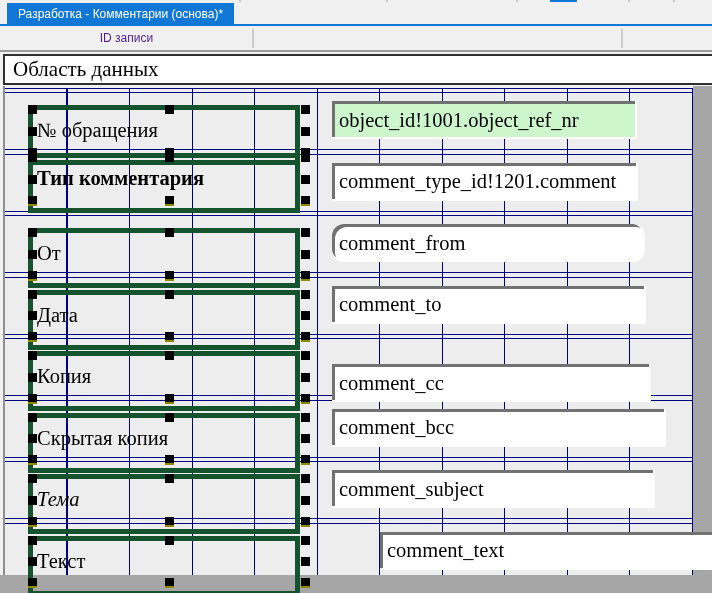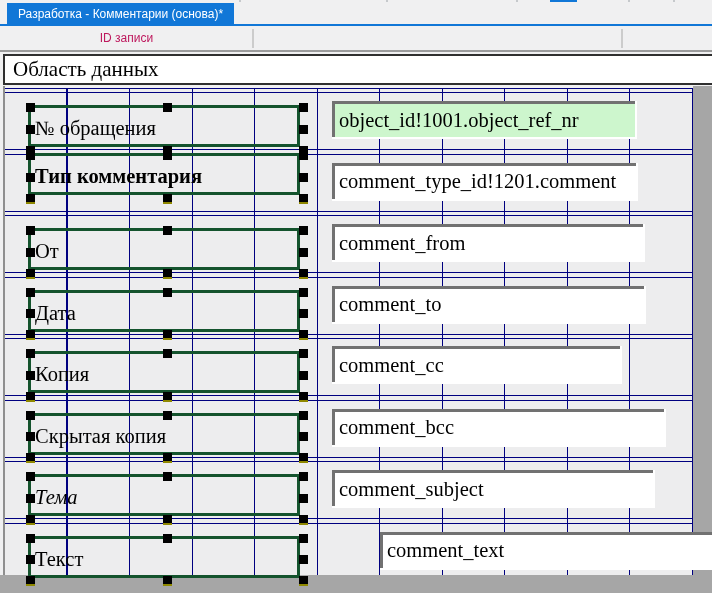--- a/index.html
+++ b/index.html
@@ -20,21 +20,21 @@
     background:var(--accent,#1177d7);
   }
   .top-mark-blue { position:absolute; top:0; left:550px; width:27px; height:2px; background:var(--accent,#1177d7); }
   .top-tick { position:absolute; top:0; width:2px; height:2px; background:#c6c9cc; }
   
   .col-headers { position:absolute; left:0; top:26px; width:712px; height:24px; }
   .col-cell { position:absolute; top:0; height:24px; display:flex; align-items:center; justify-content:center; }
   .col-cell-1 { left:0; width:253px; }
   .col-cell-2 { left:253px; width:369px; }
   .col-cell-3 { left:622px; width:90px; }
-  .col-label { font-size:12px; color:#be185d; white-space:nowrap; }
+  .col-label { font-size:12px; color:#4c1d95; white-space:nowrap; }
   .col-sep { position:absolute; top:3px; width:1.5px; height:19px; background:#cccccc; }
   .col-sep-1 { left:252px; } .col-sep-2 { left:621px; }
   .header-bottom-border { position:absolute; left:0; top:50px; width:712px; height:2px; background:#9b9b9b; }
   
   .data-area-box {
     position:absolute; left:3px; top:54px; width:709px; height:31px;
     box-sizing:border-box; background:#ffffff;
     border:2px solid #2f2f2f; border-right:none;
     display:flex; align-items:center;
   }
@@ -49,22 +49,22 @@
     background-image:
       repeating-linear-gradient(to bottom, var(--grid,#000080) 0 1px, transparent 1px 4.5px, var(--grid,#000080) 4.5px 5.5px, transparent 5.5px 61.5px),
       repeating-linear-gradient(to right, var(--grid,#000080) 0 1px, transparent 1px 62.5px);
     background-position: 0 0, 62px 0;
   }
   .canvas-left-border { position:absolute; left:2.5px; top:86px; width:2px; height:489px; background:#8f8f8f; }
   .right-strip  { position:absolute; left:693px; top:86px; width:19px; height:507px; background:var(--frame,#a6a6a6); }
   .bottom-strip { position:absolute; left:0; top:575px; width:712px; height:18px; background:var(--frame,#a6a6a6); }
   
   .label-box {
-    position:absolute; left:28px; width:272px; height:42px;
-    border:3px solid #14532d; box-sizing:border-box;
+    position:absolute; left:28px; width:272px; height:60px;
+    border:5px solid #14532d; box-sizing:border-box;
   }
   .label-text {
     display:block; line-height:40px; padding-left:4px;
     font-family:"Liberation Serif","DejaVu Serif",serif;
     font-size:20.5px; color:#000; white-space:nowrap;
   }
   .handle {
     position:absolute; width:9px; height:9px;
     background:var(--handle,#000000);
   }
@@ -150,21 +150,21 @@
         <span class="label-text">От</span>
         <span class="handle" style="left: -5px; top: -5px;"></span>
         <span class="handle" style="left: 131.5px; top: -5px;"></span>
         <span class="handle" style="left: 267.5px; top: -5px;"></span>
         <span class="handle" style="left: -5px; top: 16.5px;"></span>
         <span class="handle" style="left: 267.5px; top: 16.5px;"></span>
         <span class="handle handle-bottom" style="left: -5px; top: 37.5px;"></span>
         <span class="handle handle-bottom" style="left: 131.5px; top: 37.5px;"></span>
         <span class="handle handle-bottom" style="left: 267.5px; top: 37.5px;"></span>
       </div>
-      <div class="field-input" style="top: 224px; width: 313px;">
+      <div class="field-input" style="top: 224px; width: 313px; border-radius: 12px;">
         <span>comment_from</span>
       </div>
       <div class="label-box" style="top: 289.5px;">
         <span class="label-text">Дата</span>
         <span class="handle" style="left: -5px; top: -5px;"></span>
         <span class="handle" style="left: 131.5px; top: -5px;"></span>
         <span class="handle" style="left: 267.5px; top: -5px;"></span>
         <span class="handle" style="left: -5px; top: 16.5px;"></span>
         <span class="handle" style="left: 267.5px; top: 16.5px;"></span>
         <span class="handle handle-bottom" style="left: -5px; top: 37.5px;"></span>
@@ -178,21 +178,21 @@
         <span class="label-text">Копия</span>
         <span class="handle" style="left: -5px; top: -5px;"></span>
         <span class="handle" style="left: 131.5px; top: -5px;"></span>
         <span class="handle" style="left: 267.5px; top: -5px;"></span>
         <span class="handle" style="left: -5px; top: 16.5px;"></span>
         <span class="handle" style="left: 267.5px; top: 16.5px;"></span>
         <span class="handle handle-bottom" style="left: -5px; top: 37.5px;"></span>
         <span class="handle handle-bottom" style="left: 131.5px; top: 37.5px;"></span>
         <span class="handle handle-bottom" style="left: 267.5px; top: 37.5px;"></span>
       </div>
-      <div class="field-input" style="top: 346px; width: 290px;">
+      <div class="field-input" style="top: 364px; width: 319px;">
         <span>comment_cc</span>
       </div>
       <div class="label-box" style="top: 412.5px;">
         <span class="label-text">Скрытая копия</span>
         <span class="handle" style="left: -5px; top: -5px;"></span>
         <span class="handle" style="left: 131.5px; top: -5px;"></span>
         <span class="handle" style="left: 267.5px; top: -5px;"></span>
         <span class="handle" style="left: -5px; top: 16.5px;"></span>
         <span class="handle" style="left: 267.5px; top: 16.5px;"></span>
         <span class="handle handle-bottom" style="left: -5px; top: 37.5px;"></span>

